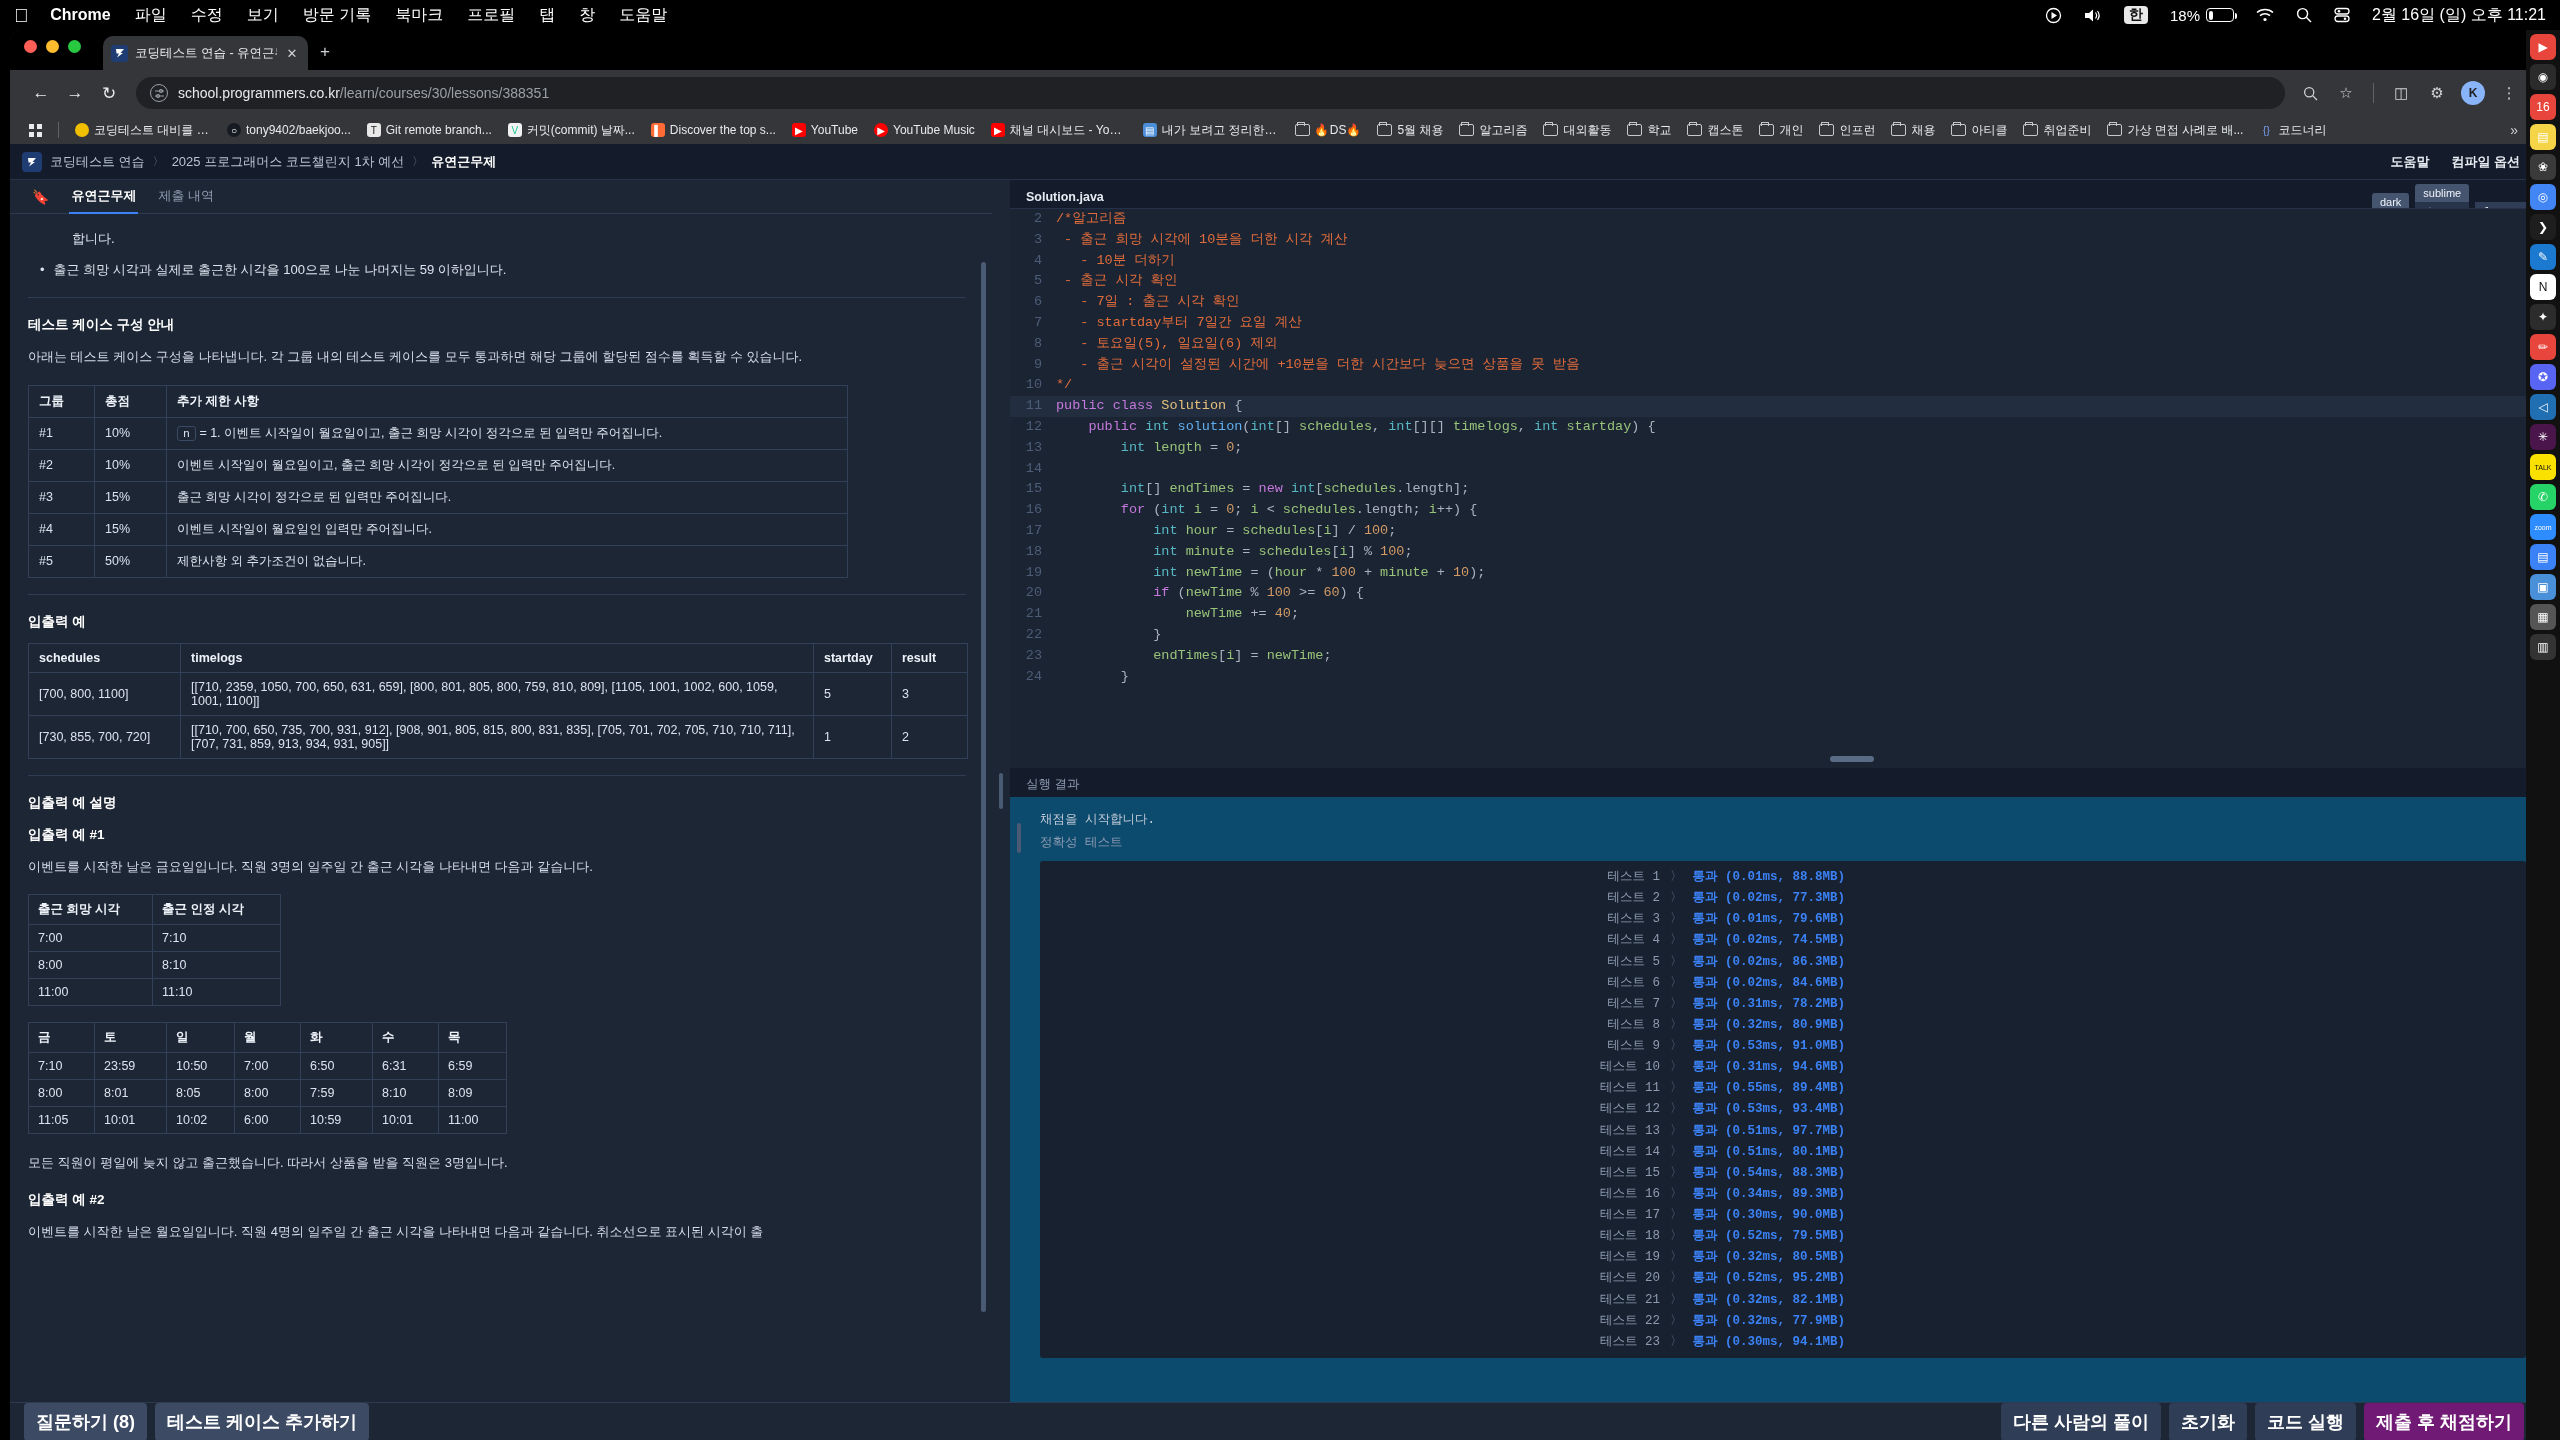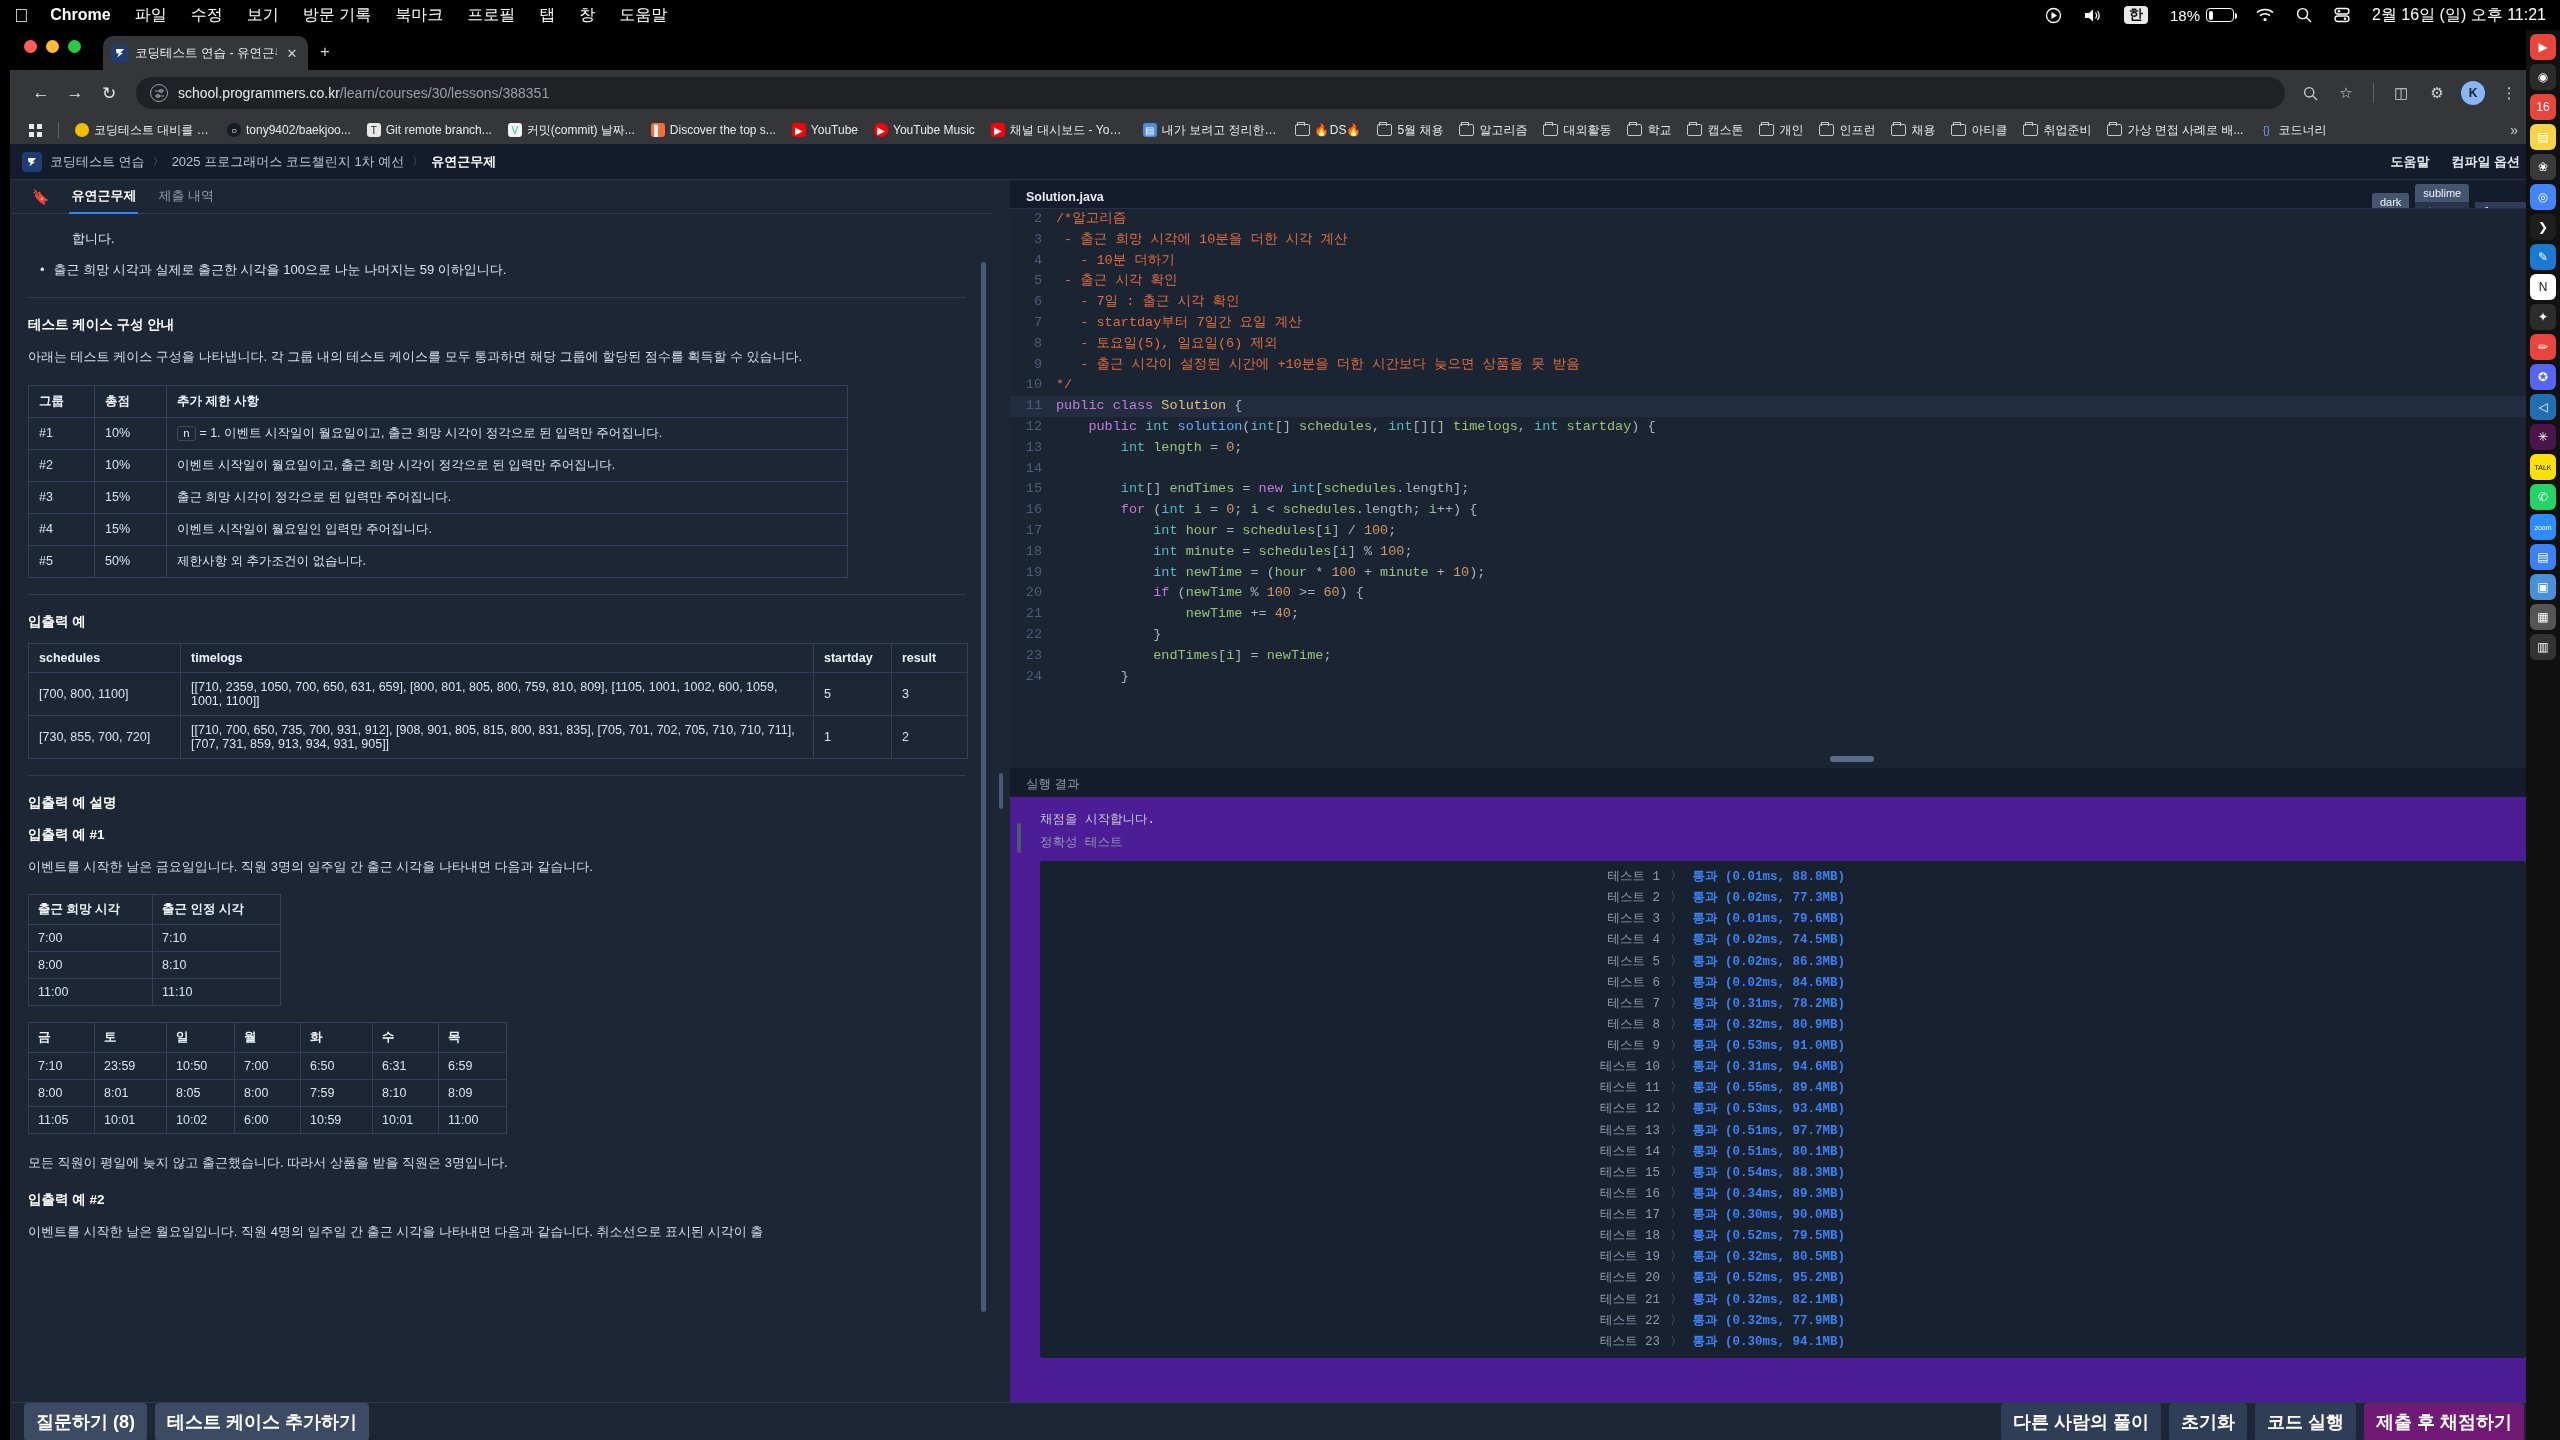--- a/index.html
+++ b/index.html
@@ -166,21 +166,21 @@
   .c-cls { color:#e5c07b; }
   .c-fn  { color:#61afef; }
   .c-var { color:#98c379; }
   .c-num { color:#d19a66; }
   .c-pun { color:#abb2bf; }
   .hl-line { background:#222d40; }
   #editor-hscroll { position:absolute; left: 820px; bottom: 6px; width: 44px; height: 6px; background:#5a6b86; border-radius:3px; }
 
   
   #result-head { padding: 8px 16px 4px; color:#8d9ab0; font-size: 12.5px; }
-  #result { flex: 1; background:#4c1d95; position: relative; overflow: hidden; display:flex; }
+  #result { flex: 1; background:#0c4a6e; position: relative; overflow: hidden; display:flex; }
   #result-grip { width: 18px; display:flex; align-items:flex-start; justify-content:center; padding-top: 26px;}
   #result-grip .g { width: 4px; height: 30px; background:#4a5a75; border-radius:2px; }
   #result-body { flex: 1; padding: 12px 0 0 0; font-family:"Liberation Mono", monospace; font-size: 12.5px; color:#c3cbd8; }
   .res-line { padding: 2px 12px; line-height: 1.5; }
   .res-sub { color:#8d9ab0; }
   #tests-box { background:#18212f; margin: 6px 12px 0 12px; border-radius: 3px; padding: 6px 0; }
   .test-row { display:flex; gap: 10px; padding: 1.5px 0; line-height: 1.45; }
   .test-name { width: 620px; text-align: right; color:#8d9ab0; }
   .test-arrow { color:#5c6b85; }
   .test-pass { color:#3b82f6; font-weight: bold; }

